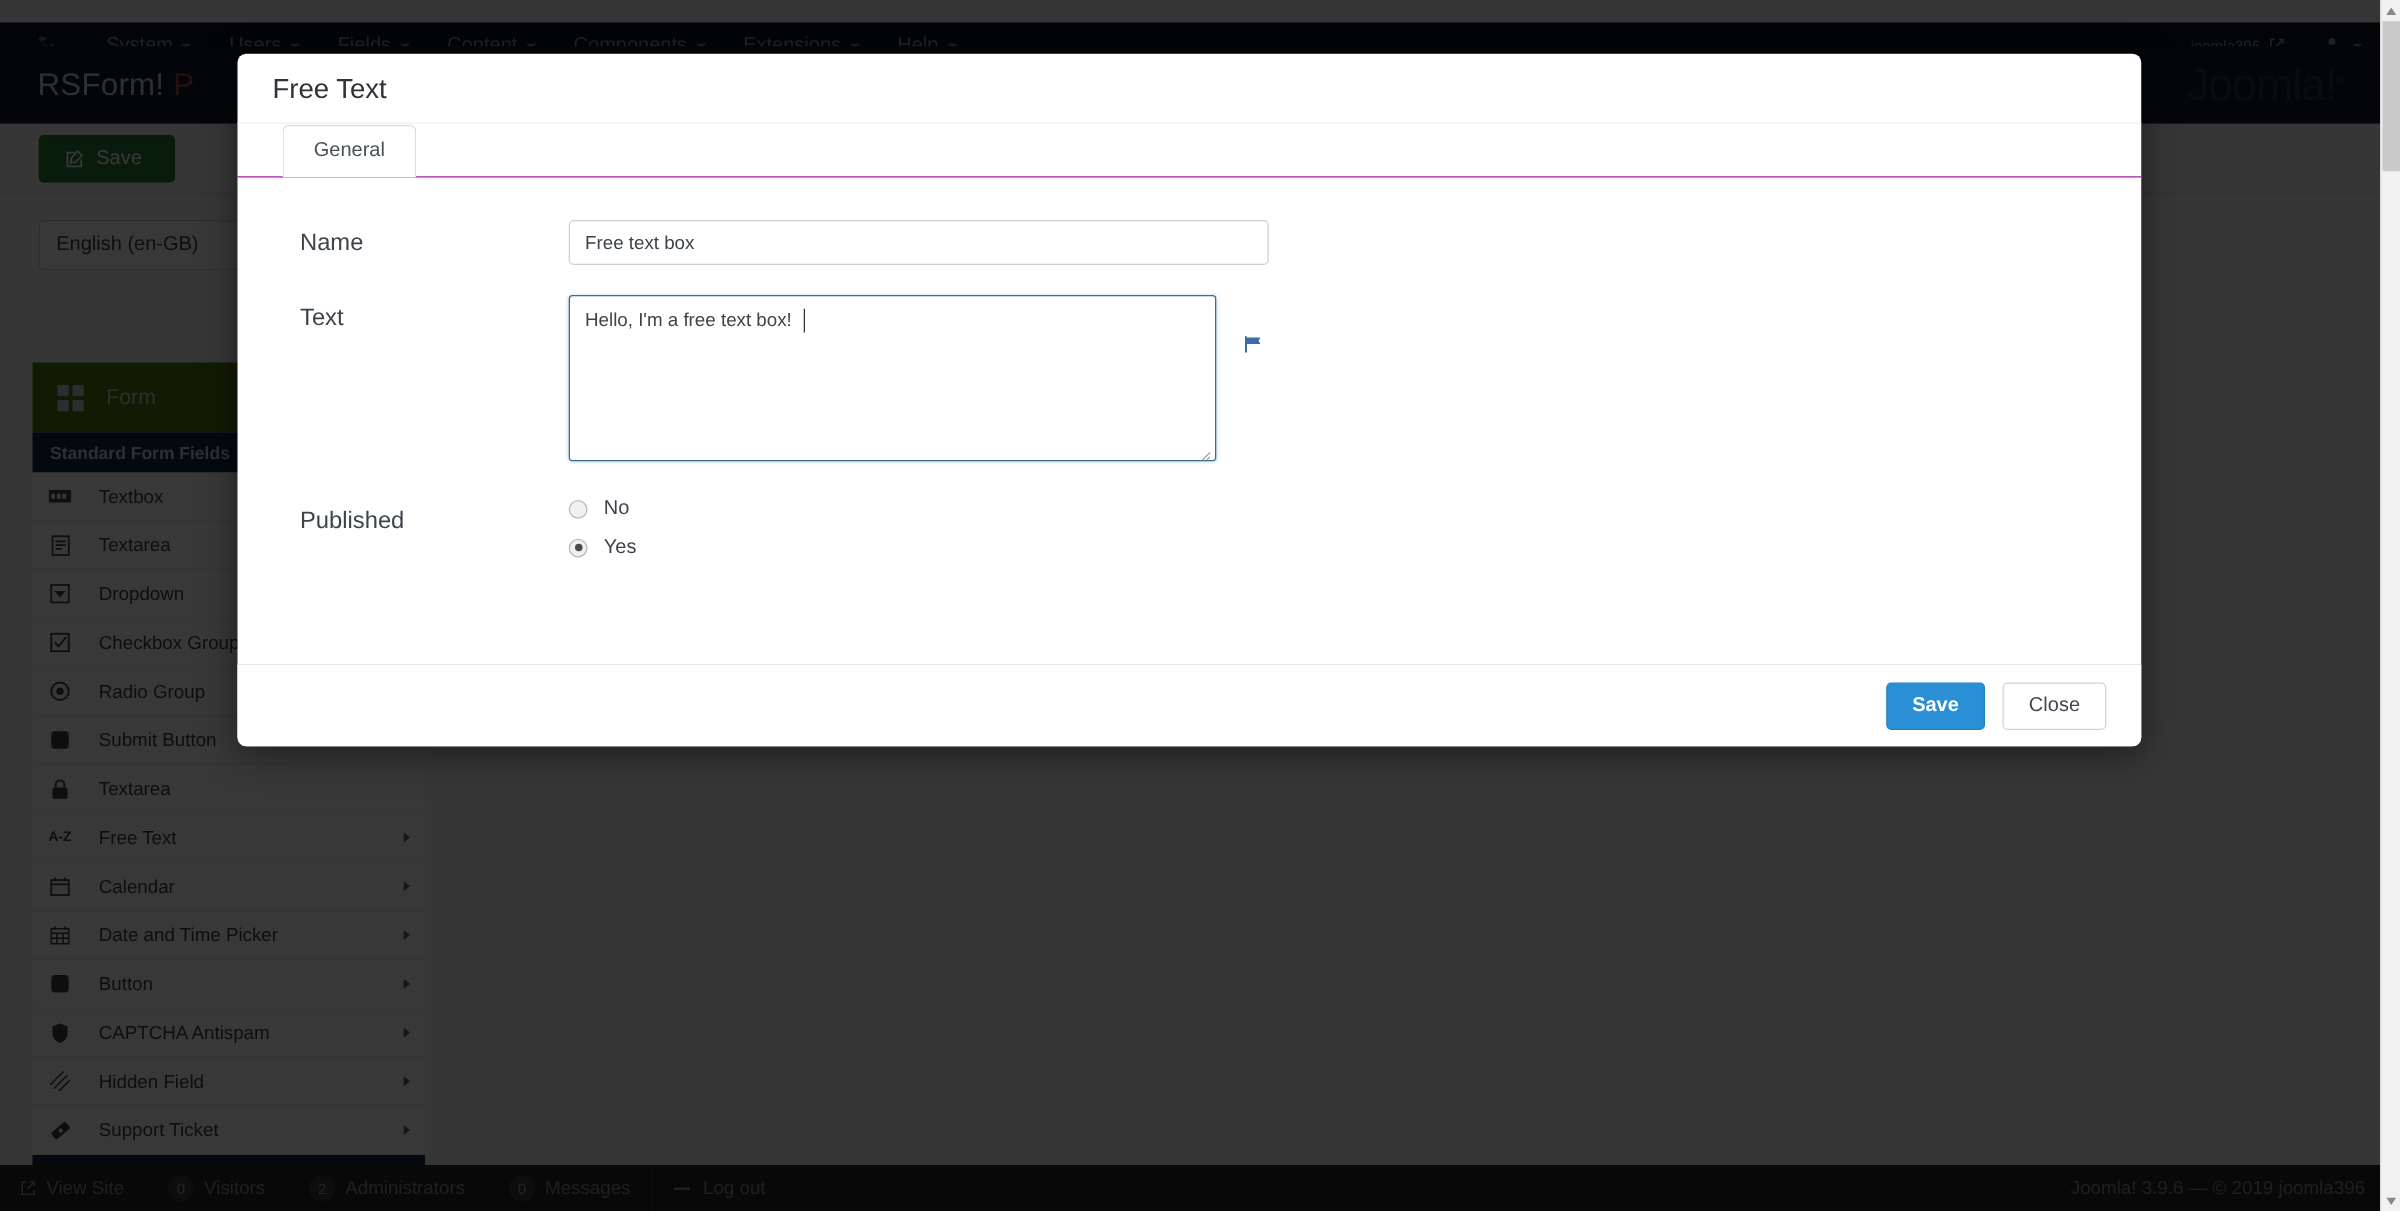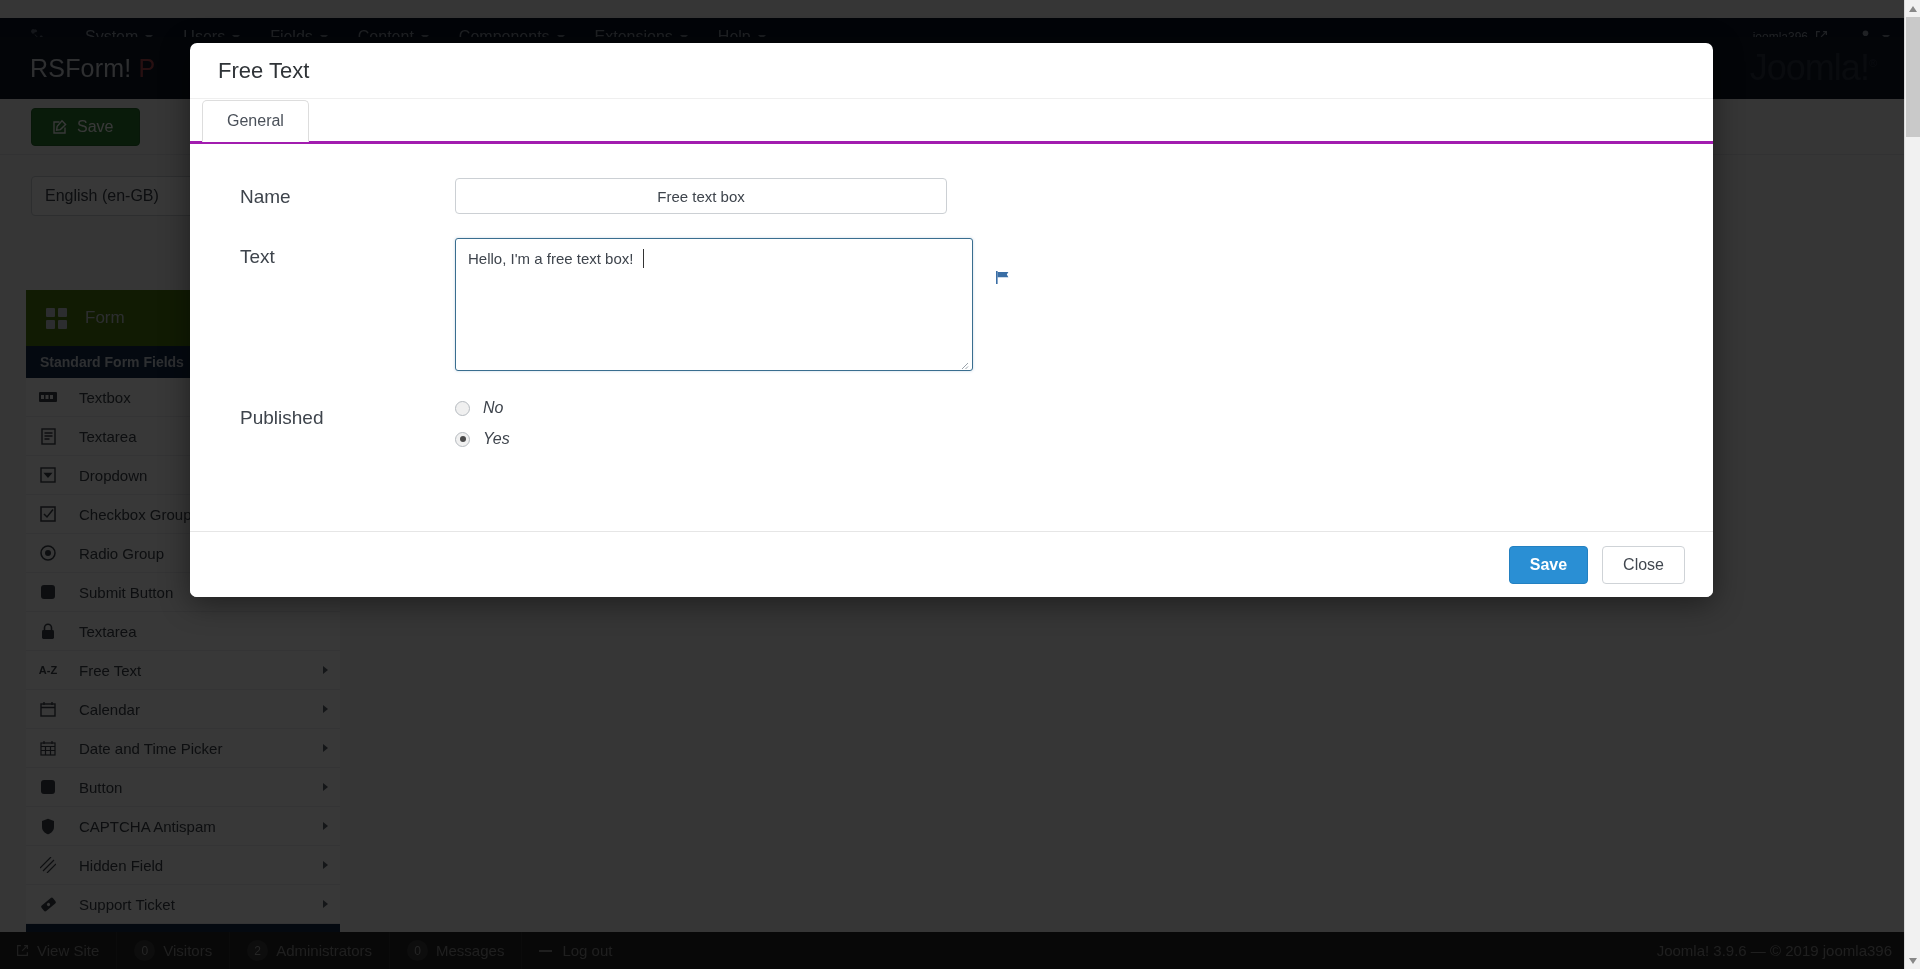--- a/index.html
+++ b/index.html
@@ -124,46 +124,45 @@
 
   
   .modal {
     position: absolute; left: 190px; top: 43px; width: 1523px; height: 554px;
     background: #fff; border-radius: 7px; z-index: 50;
     box-shadow: 0 6px 30px rgba(0,0,0,.45); display: flex; flex-direction: column;
   }
   .modal-header { height: 56px; display: flex; align-items: center; padding: 0 28px;
     border-bottom: 1px solid #efefef; }
   .modal-title { font-size: 22px; color: #2f3337; }
-  .tabs { display: flex; padding: 0 12px; border-bottom: 3px solid #a21caf; }
+  .tabs { display: flex; padding: 0 36px; border-bottom: 1px solid #a21caf; }
   .tab {
     padding: 11px 24px; font-size: 16px; color: #4a5059; background: #fff;
     border: 1px solid #ddd; border-bottom: 1px solid #fff;
     border-radius: 5px 5px 0 0; position: relative; top: 1px; cursor: pointer;
   }
   .modal-body { flex: 1; padding: 34px 0 0 0; }
   .form-row { display: flex; align-items: flex-start; padding: 0 0 0 24px; margin-bottom: 24px; }
   .form-label { width: 215px; font-size: 19px; color: #3e444c; padding-top: 8px; margin-left: 26px; }
   .txt-input {
-    width: 492px; height: 36px; border: 1px solid #ccd0d4; border-radius: 4px;
+    width: 560px; height: 36px; border: 1px solid #ccd0d4; border-radius: 4px;
     padding: 0 12px; font-size: 15px; color: #3e444c; background: #fff;
     font-family: "Liberation Sans", sans-serif;
-    text-align: center;
   }
   .ta-wrap { position: relative; }
   .txt-area {
     width: 518px; height: 133px; border: 1px solid #3a6e8f; border-radius: 3px;
     padding: 9px 12px; font-size: 15px; color: #3e444c; resize: none;
     font-family: "Liberation Sans", sans-serif; line-height: 1.4;
     box-shadow: 0 0 3px rgba(60,120,170,.28);
   }
   .ta-caret { position: absolute; left: 188px; top: 11px; width: 1px; height: 19px; background: #333; }
   .resize-grip { position: absolute; right: 4px; bottom: 5px; width: 10px; height: 10px; }
   .flag-icon { margin-left: 22px; margin-top: 31px; }
-  .radio-row { display: flex; align-items: center; gap: 13px; margin-bottom: 13px; font-style: italic; }
+  .radio-row { display: flex; align-items: center; gap: 13px; margin-bottom: 13px; }
   .radio {
     width: 15px; height: 15px; border-radius: 50%; border: 1px solid #b6bbc0;
     background: #f0f0f0; display: flex; align-items: center; justify-content: center;
   }
   .radio.on::after { content: ""; width: 6px; height: 6px; border-radius: 50%; background: #4a4a4a; }
   .radio-label { font-size: 16px; color: #3e444c; }
   .modal-footer {
     height: 66px; border-top: 1px solid #e6e6e6; background: #fff;
     display: flex; align-items: center; justify-content: flex-end;
     padding: 0 28px; gap: 14px; border-radius: 0 0 7px 7px;

